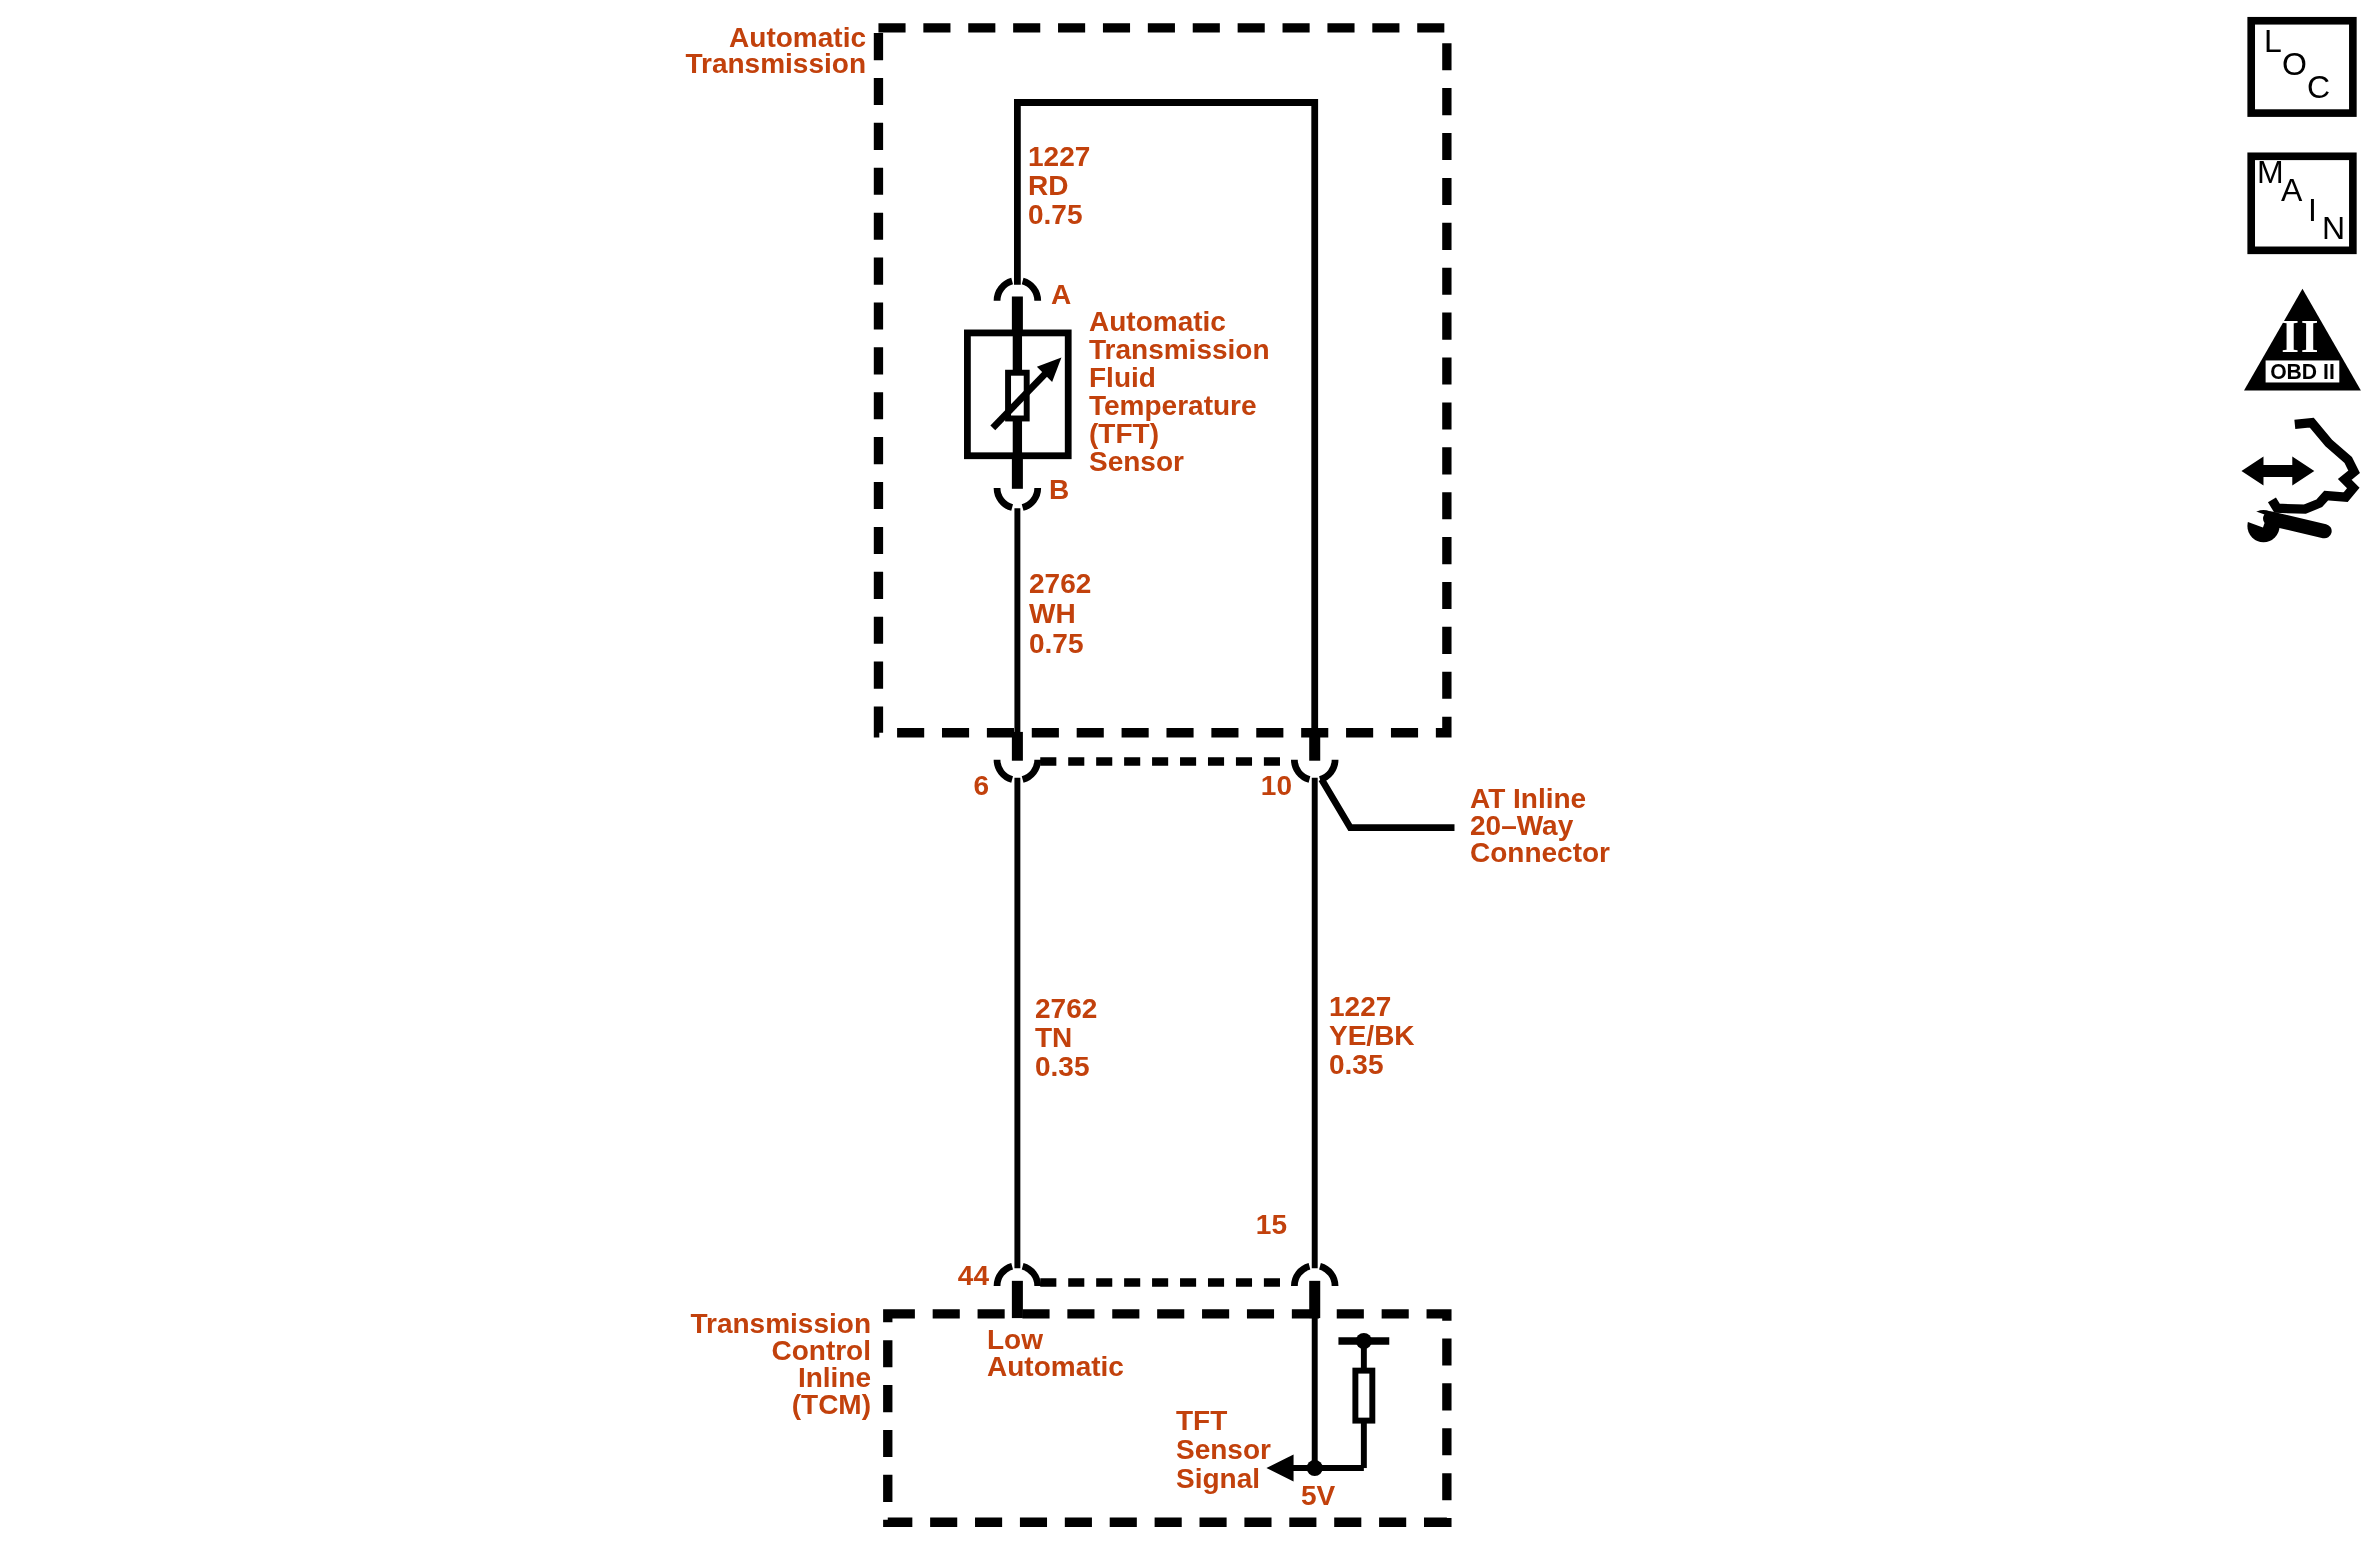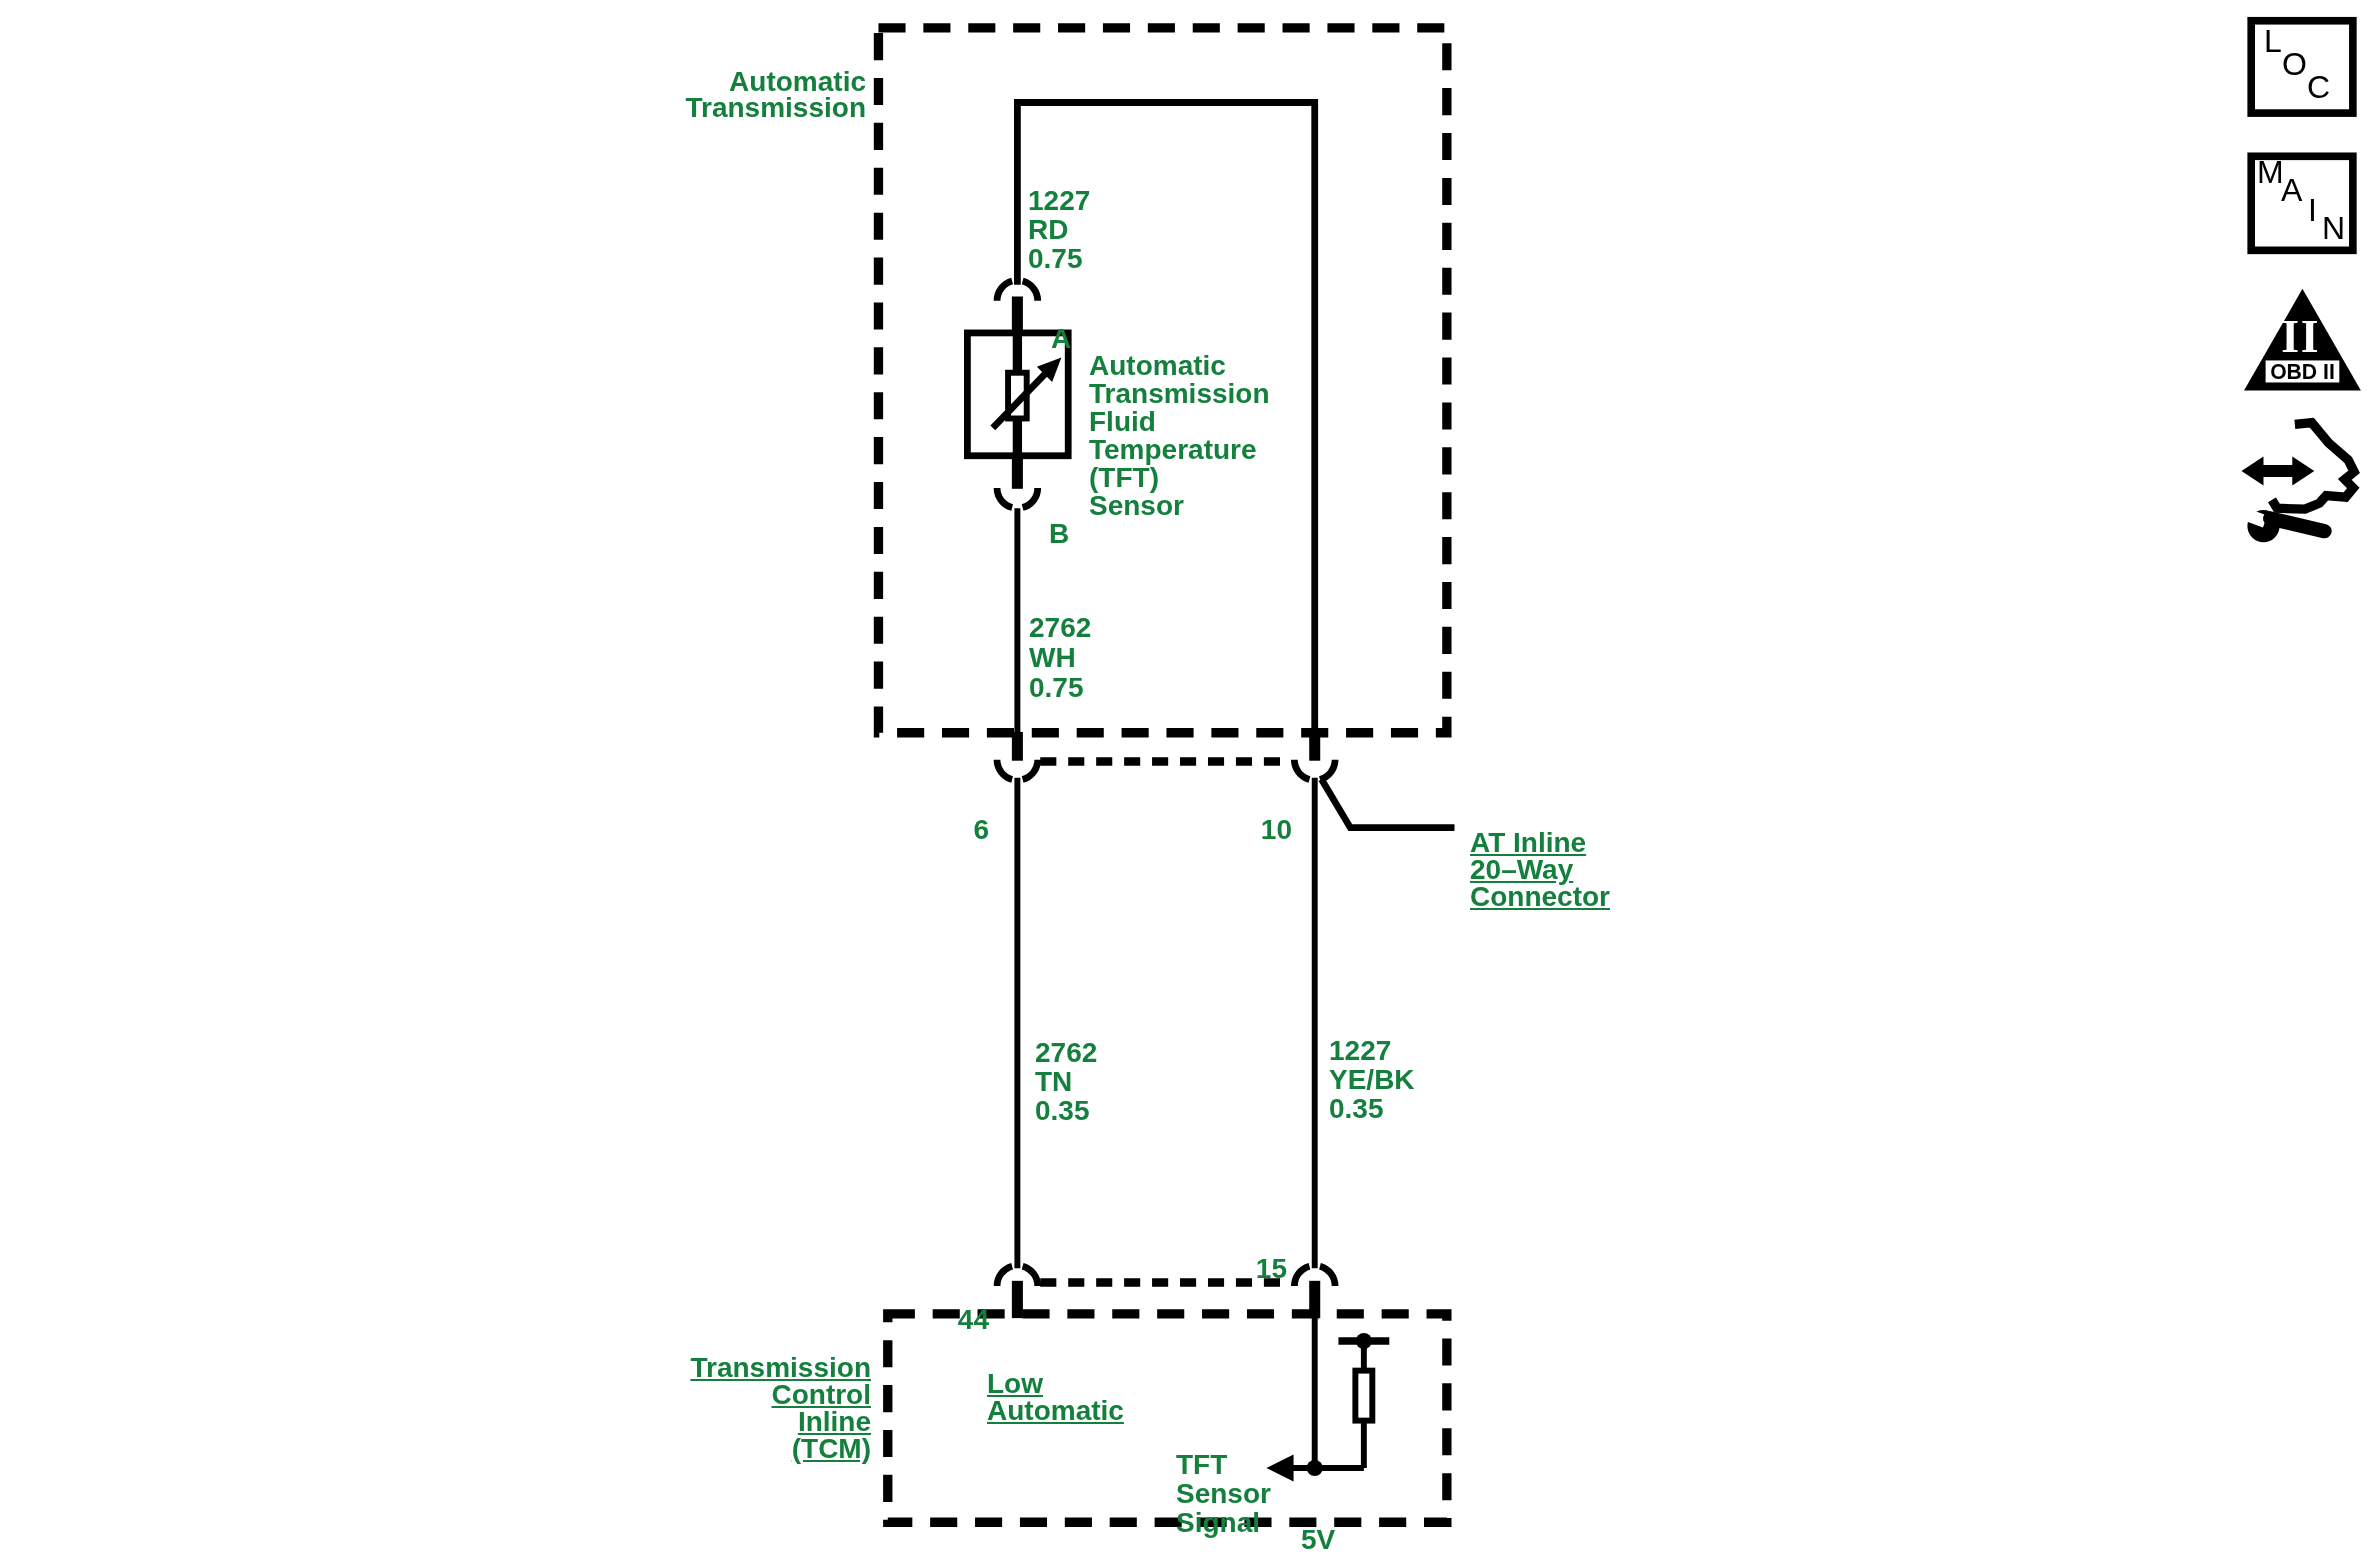--- a/index.html
+++ b/index.html
@@ -4,25 +4,25 @@
 <title>Diagram</title>
 <style>
   html,body{margin:0;padding:0;background:#ffffff;}
   .stage{
     position:relative;width:2377px;height:1557px;background:#ffffff;
     font-family:"Liberation Sans",sans-serif;color:#000;overflow:hidden;
   }
   svg.wiring{position:absolute;left:0;top:0;}
   .lbl{
     position:absolute;font-weight:700;font-size:28px;line-height:29px;
-    white-space:nowrap;color:#15803d;margin-top:44px;
+    white-space:nowrap;color:#c2410c;
   }
   .ra{text-align:right;}
   .lh31{line-height:26px;}
-  .lh32{line-height:27px;text-decoration:underline;}
+  .lh32{line-height:27px;}
   .lh33{line-height:28px;}
   .lh35{line-height:30px;}
   .icon-letter{
     position:absolute;font-family:"Liberation Sans",sans-serif;
     font-weight:400;font-size:32px;line-height:32px;color:#000;
   }
   
   .dashBig{fill:none;stroke:#000;stroke-width:11;stroke-dasharray:32 21;}
   .dotSmall{fill:none;stroke:#000;stroke-width:10;stroke-dasharray:19 14;}
   .w7{fill:none;stroke:#000;stroke-width:7;}

